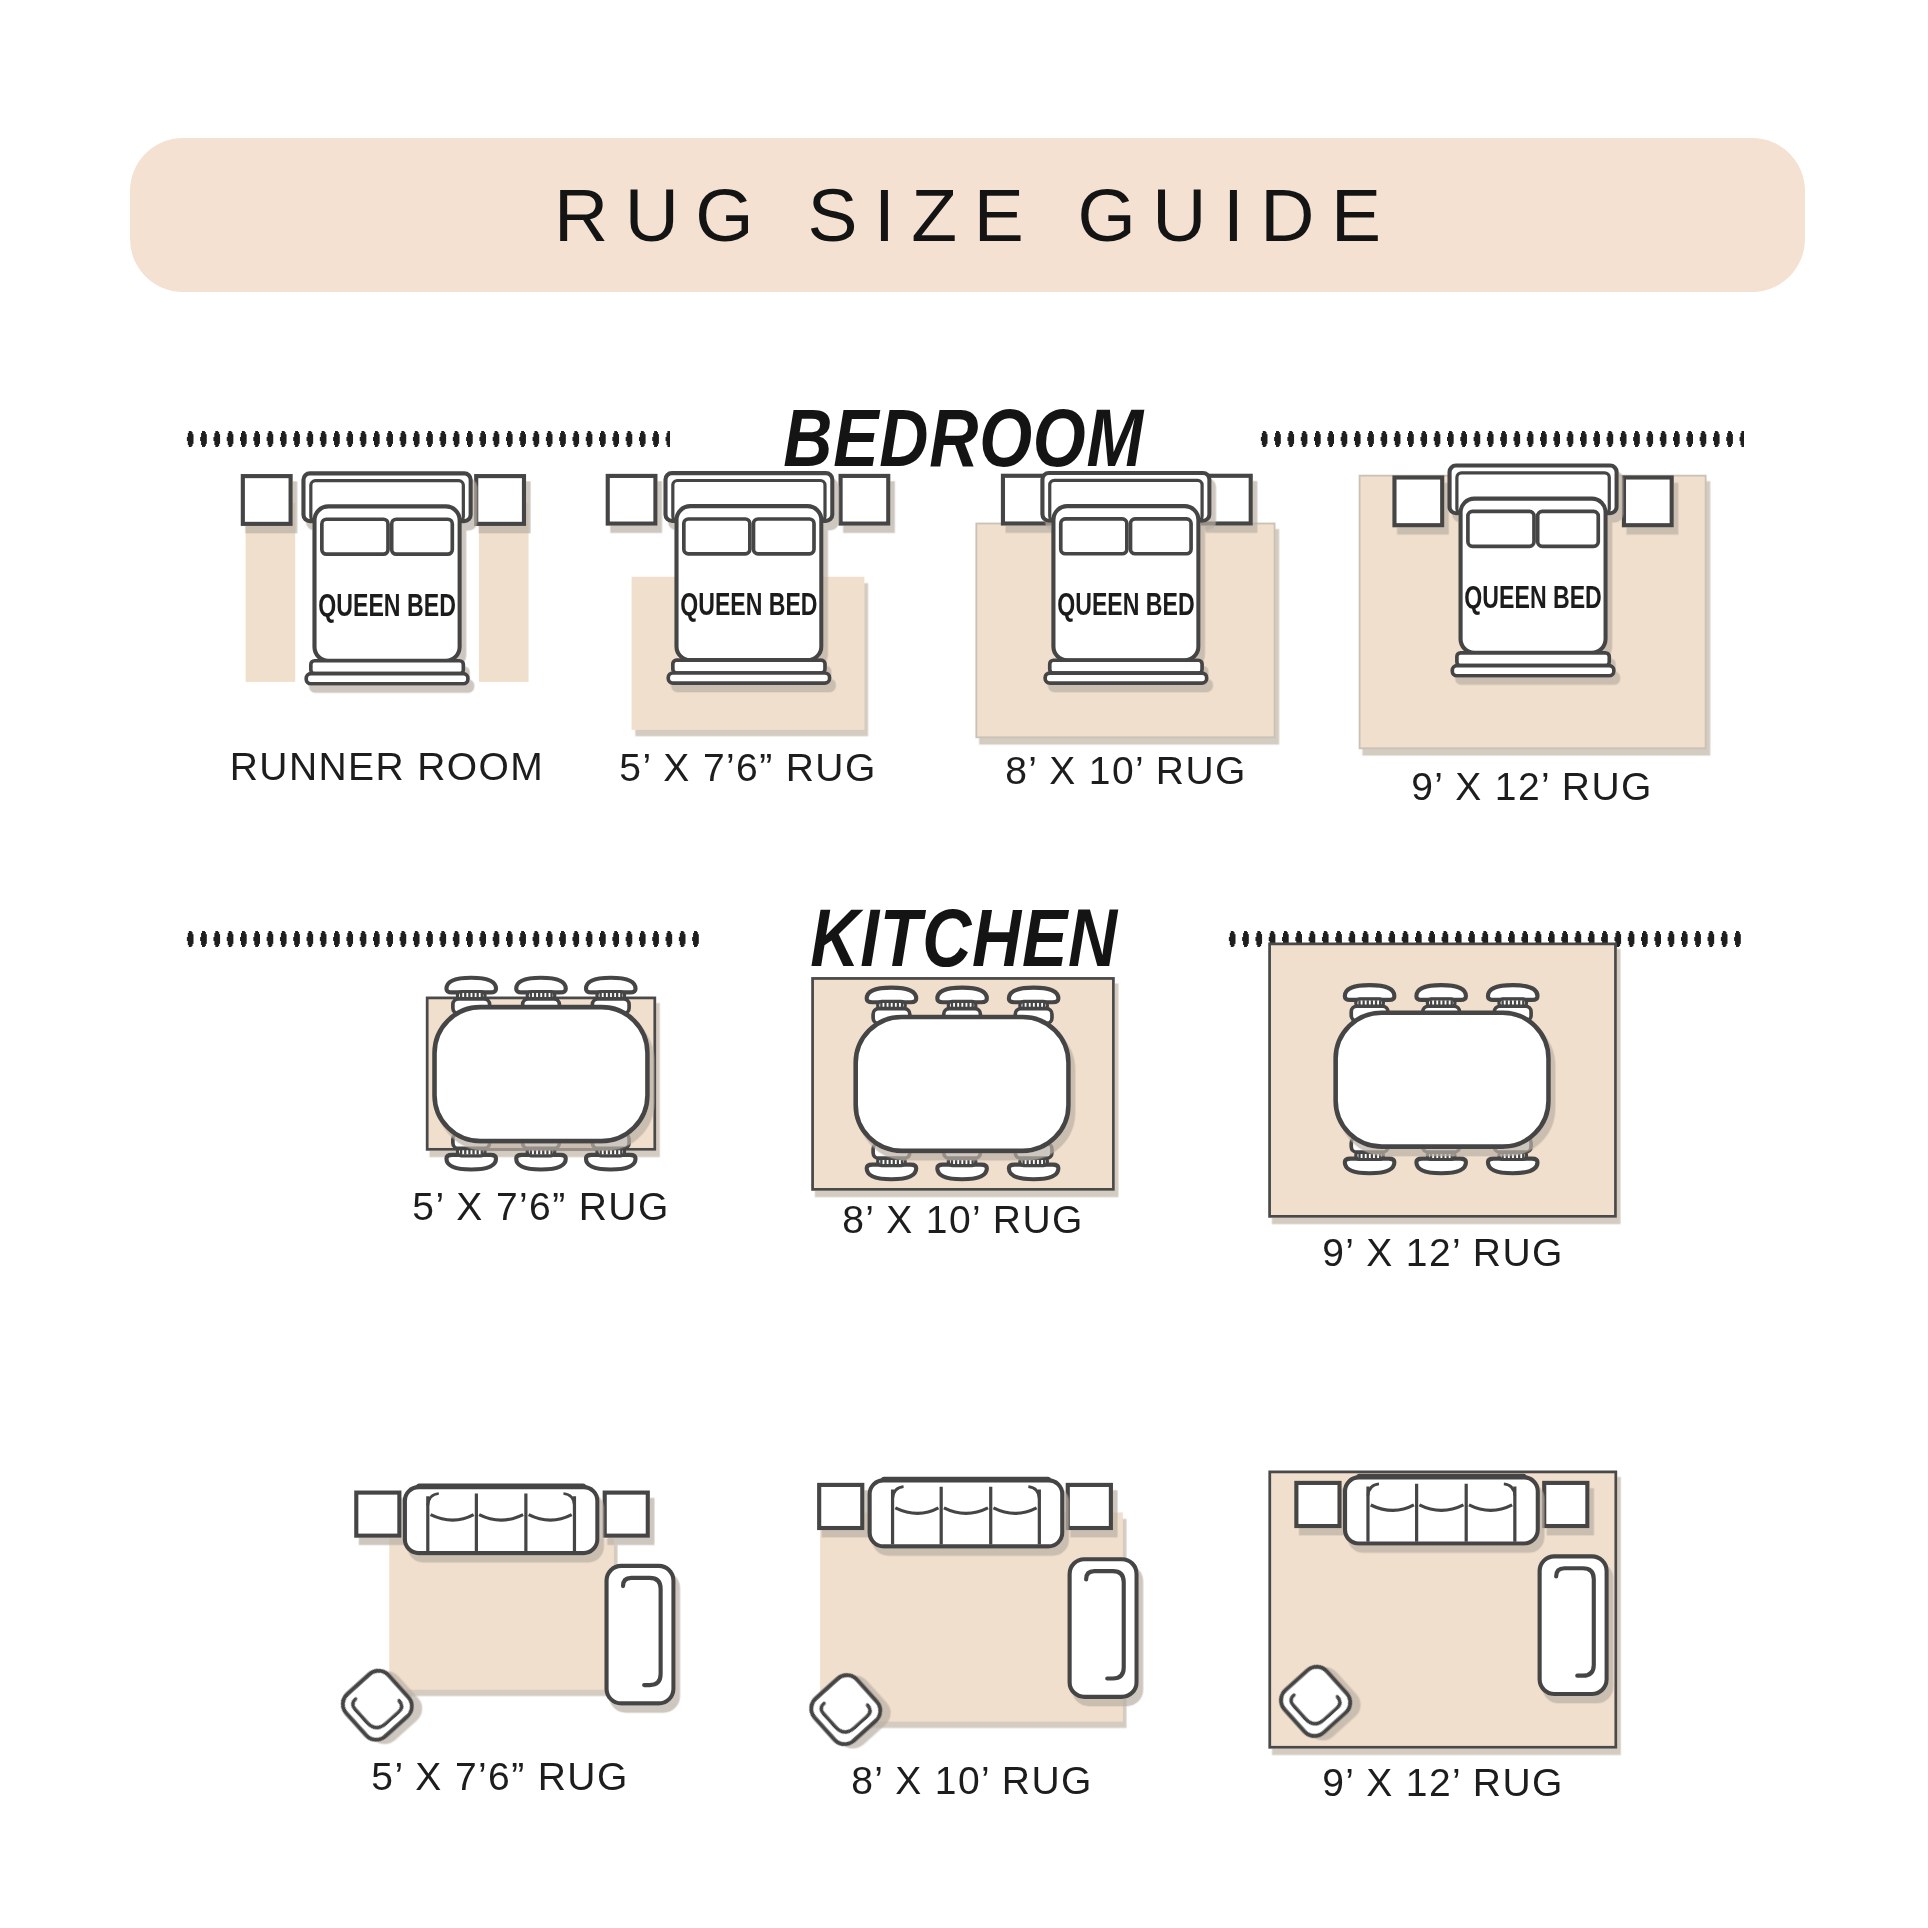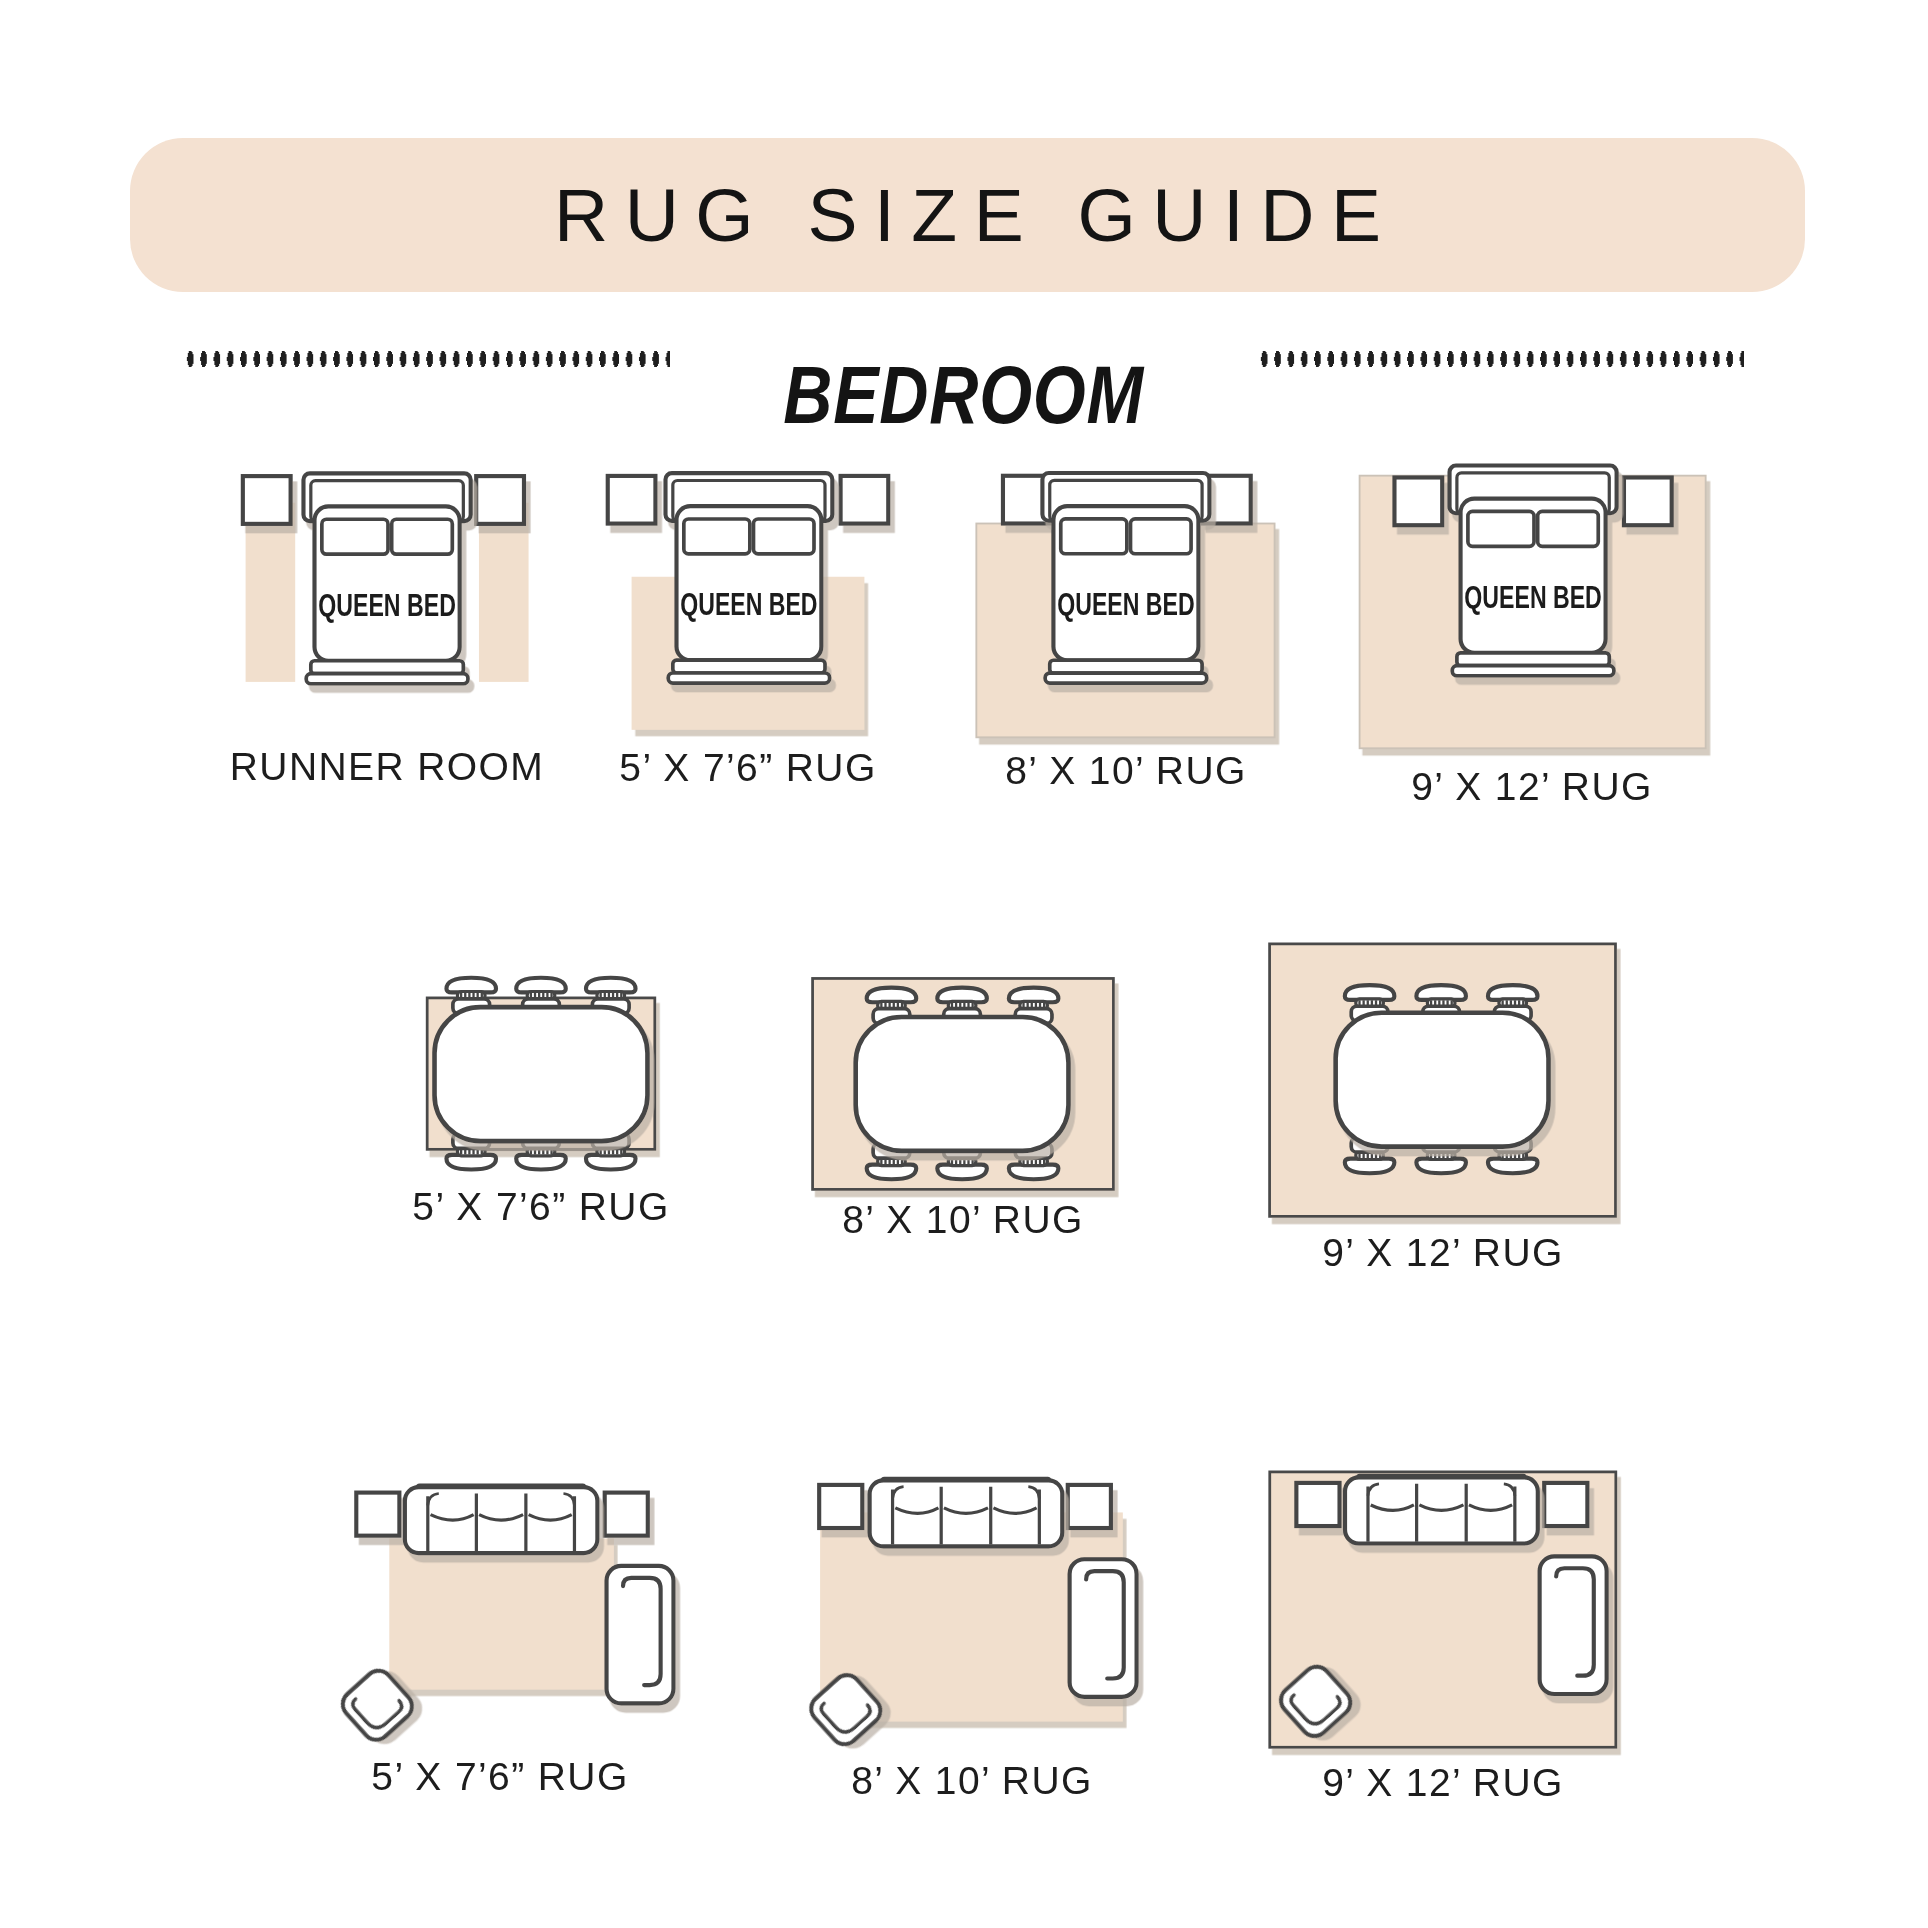--- a/index.html
+++ b/index.html
@@ -1,22 +1,22 @@
 <!DOCTYPE html>
 <html style="font-size:14.7px"><head>
 <meta charset="utf-8">
 <style>
   html,body{margin:0;padding:0;background:#ffffff;}
   .canvas{position:relative;width:1928px;height:1928px;background:#ffffff;
           font-family:"Liberation Sans",sans-serif;overflow:hidden;}
   .banner{position:absolute;left:130px;top:138px;width:1675px;height:154px;
           background:#f4e1d1;border-radius:53px;display:flex;align-items:center;justify-content:center;}
   .banner .bt{font-size:75px;letter-spacing:16.5px;text-indent:16.5px;color:#141414;font-weight:400;white-space:nowrap;}
-  .sec{position:absolute;left:0;right:0;height:83px;display:flex;align-items:flex-start;
-       gap:79px;padding:0 184px;box-sizing:border-box;}
+  .sec{position:absolute;left:0;right:0;height:83px;display:flex;align-items:center;
+       gap:79px;padding:0 184px;box-sizing:border-box;margin-top:48px;}
   .dots{flex:1;height:20px;
         background-image:radial-gradient(ellipse 3.2px 8.3px at 6.4px 10px,#1f1f1f 98%,transparent 100%);
         background-size:13.3px 20px;background-repeat:repeat-x;background-position:left center;}
   .sec .t{font-style:italic;font-weight:700;font-size:81px;letter-spacing:0.9px;
           transform:scaleX(0.84);color:#141414;white-space:nowrap;}
   .fig{position:absolute;overflow:visible;}
   .cap{position:absolute;transform:translateX(-50%);font-size:39px;letter-spacing:1.4px;
        color:#1d1d1d;white-space:nowrap;font-weight:400;}
   svg{overflow:visible;display:block;}
 </style>
@@ -132,20 +132,25 @@
     <rect x="5" y="18" width="377" height="297" fill="#f1dfcd" stroke="#cbc2b7" stroke-width="2" filter="url(#rs)"></rect>
     <use href="#nightstand" x="43" y="20" filter="url(#ds)"></use>
     <use href="#nightstand" x="293" y="20" filter="url(#ds)"></use>
     <g filter="url(#ds)">
       <use href="#bed" x="103" y="7"></use>
       <text transform="translate(194,162) scale(0.72,1)" text-anchor="middle" font-weight="700" font-size="35" fill="#1b1b1b">QUEEN BED</text>
     </g>
   </svg>
   <div class="cap" style="left:1532px;top:765px">9’ X 12’ RUG</div>
 
+  <div class="sec" style="top:849px">
+    <span class="dots"></span>
+    <span class="t">KITCHEN</span>
+    <span class="dots"></span>
+  </div>
 
   <svg class="fig" style="left:418px;top:950px" width="257" height="239" viewBox="0 0 280 260">
     <rect x="10" y="52" width="248" height="165" fill="#f1dfcd" stroke="#4a4a4a" stroke-width="3" filter="url(#rs)"></rect>
     <use href="#chair" transform="translate(29,29)"></use>
     <use href="#chair" transform="translate(105,29)"></use>
     <use href="#chair" transform="translate(181,29)"></use>
     <use href="#chair" transform="translate(29,240) scale(1,-1)"></use>
     <use href="#chair" transform="translate(105,240) scale(1,-1)"></use>
     <use href="#chair" transform="translate(181,240) scale(1,-1)"></use>
     <use href="#ktable" x="18" y="62" filter="url(#ds)"></use>

